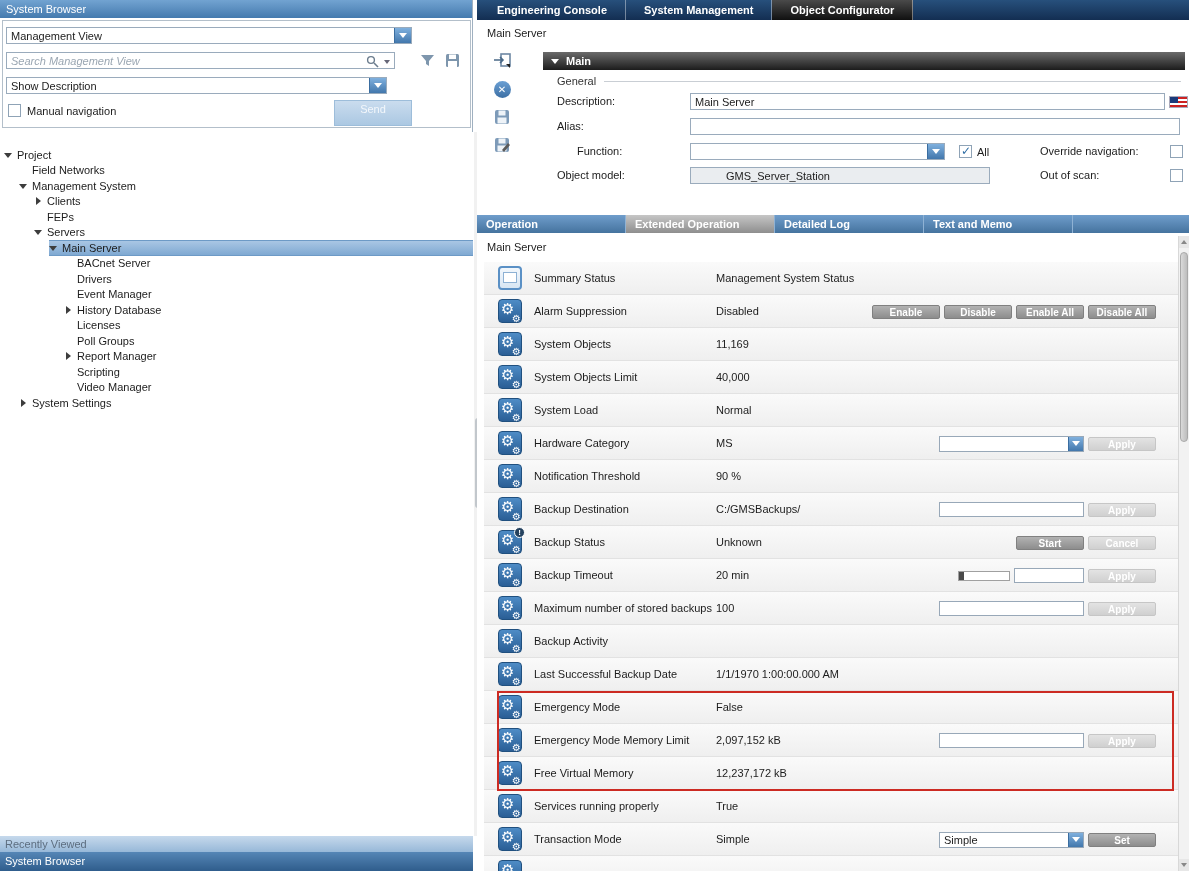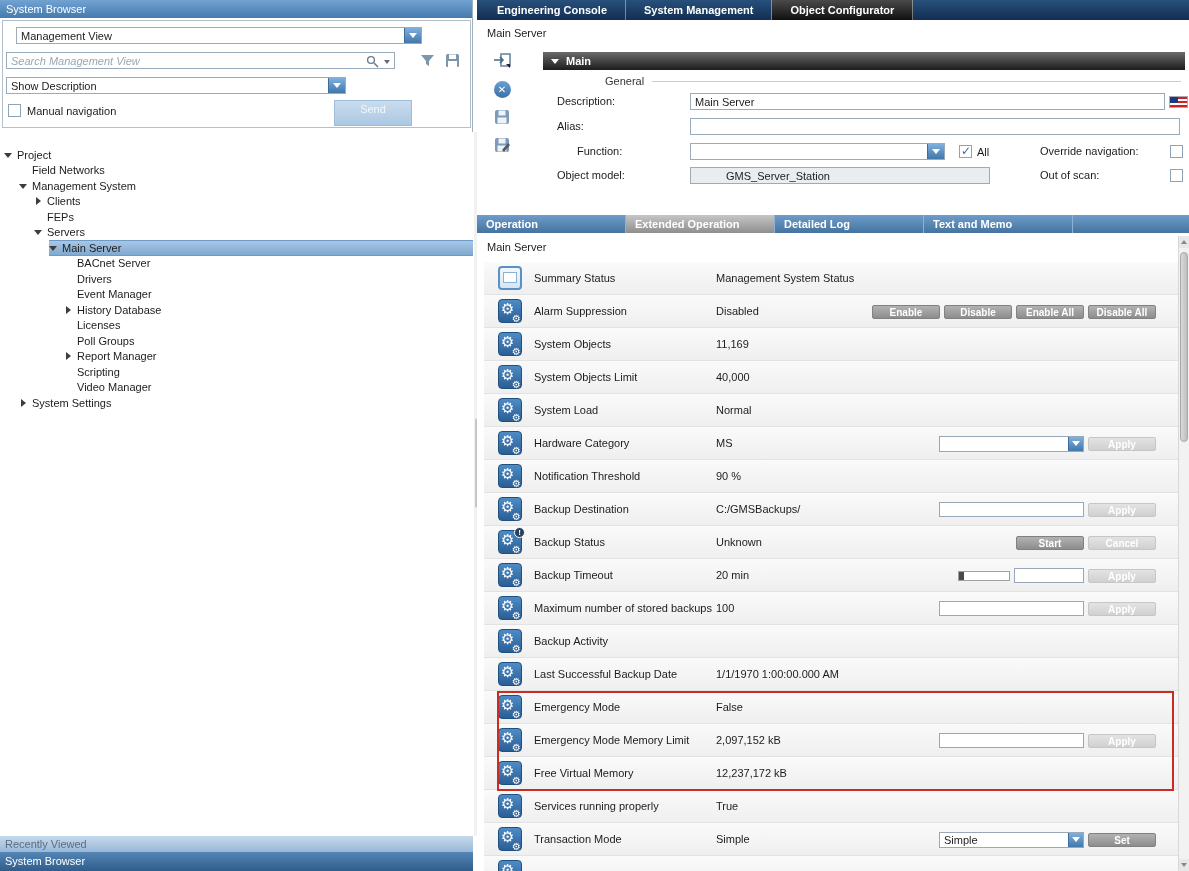--- a/index.html
+++ b/index.html
@@ -43,21 +43,21 @@
   .right-panel{position:absolute;left:477px;top:0;width:712px;height:871px;background:#fff;}
   .top-tab-bar{position:absolute;left:0;top:0;right:0;height:20px;background:linear-gradient(#27507c,#132e52);display:flex;padding-left:2px;}
   .top-tab{padding:0 18px;line-height:20px;color:#fff;font-weight:bold;border-right:1px solid rgba(255,255,255,.4);white-space:nowrap;}
   .top-tab.active{background:linear-gradient(#4a4a4a,#101010);}
   .obj-label{position:absolute;left:10px;top:27px;}
   .icon-col-icon{position:absolute;left:15px;width:20px;height:20px;display:flex;align-items:center;justify-content:center;}
   .cancel-circle{width:17px;height:17px;border-radius:50%;background:linear-gradient(#6ba0d4,#3c6fa4);color:#fff;font-size:10px;font-weight:bold;text-align:center;line-height:17px;}
 
   .main-header{position:absolute;left:66px;top:52px;right:4px;height:18px;background:linear-gradient(#6b6b6b,#1c1c1c);color:#fff;display:flex;align-items:center;gap:7px;padding-left:8px;}
   .main-header .lbl{font-weight:bold;}
-  .group-row{position:absolute;left:80px;top:75px;right:8px;display:flex;align-items:center;gap:8px;color:#333;margin-left:48px;}
+  .group-row{position:absolute;left:80px;top:75px;right:8px;display:flex;align-items:center;gap:8px;color:#333;}
   .group-row .line{flex:1;height:1px;background:#c9ced4;}
   .field-label{position:absolute;left:80px;width:130px;line-height:17px;}
   .text-input{position:absolute;height:17px;border:1px solid #9aabbc;background:#fff;padding:0 4px;font:11px "Liberation Sans",sans-serif;color:#1c1c1c;}
   .text-input.readonly{background:#eaedf0;padding-left:35px;}
   .flag{position:absolute;left:692px;top:96px;width:19px;height:12px;background:repeating-linear-gradient(180deg,#c22 0 2px,#fff 2px 4px);border:1px solid #aab;}
   .flag::before{content:"";position:absolute;left:0;top:0;width:8px;height:6px;background:#1a3a7a;}
   .hgroup{position:absolute;display:flex;gap:5px;align-items:center;text-align:right;}
 
   .op-tab-bar{position:absolute;left:0;top:215px;right:0;height:18px;background:linear-gradient(#6f9dcb,#45739e);display:flex;}
   .op-tab{width:149px;line-height:18px;color:#fff;font-weight:bold;padding-left:9px;border-right:1px solid #8fb2d4;white-space:nowrap;overflow:hidden;}
@@ -94,21 +94,21 @@
 
   .annotation{position:absolute;left:497px;top:691px;width:677px;height:100px;border:2px solid #cc2b23;pointer-events:none;z-index:50;}
 </style>
 </head>
 <body>
 
 <div class="left-panel">
   <div class="panel-header">System Browser</div>
 
   <div class="controls-box">
-    <div class="combo" style="left:13px;top:6px;width:406px;">
+    <div class="combo" style="left:3px;top:6px;width:406px;">
       <span class="val">Management View</span>
       <span class="arrow-btn">
           <span class="tri-down-w"></span>
         </span>
     </div>
 
     <input class="search-input" placeholder="Search Management View" style="">
     <span class="inline-icon" style="left:362px;top:33px;width:14px;height:14px;">
       <svg width="13" height="13" viewBox="0 0 13 13">
           <circle cx="5" cy="5" r="3.4" fill="none" stroke="#6b7c8d" stroke-width="1.4"></circle>
@@ -124,21 +124,21 @@
         </svg>
     </span>
     <span class="inline-icon" style="left:441px;top:31px;width:16px;height:16px;">
       <svg width="15" height="15" viewBox="0 0 15 15">
           <rect x="1" y="1" width="13" height="13" rx="1.5" fill="#7e96ad"></rect>
           <rect x="4" y="1.5" width="7" height="4.5" fill="#fff"></rect>
           <rect x="3" y="8" width="9" height="6" fill="#fff"></rect>
         </svg>
     </span>
 
-    <div class="combo" style="left:3px;top:56px;width:340px;">
+    <div class="combo" style="left:3px;top:56px;width:381px;">
       <span class="val">Show Description</span>
       <span class="arrow-btn">
           <span class="tri-down-w"></span>
         </span>
     </div>
 
     <div class="cb-row">
       <span class="checkbox"></span>
       <span>Manual navigation</span>
     </div>

